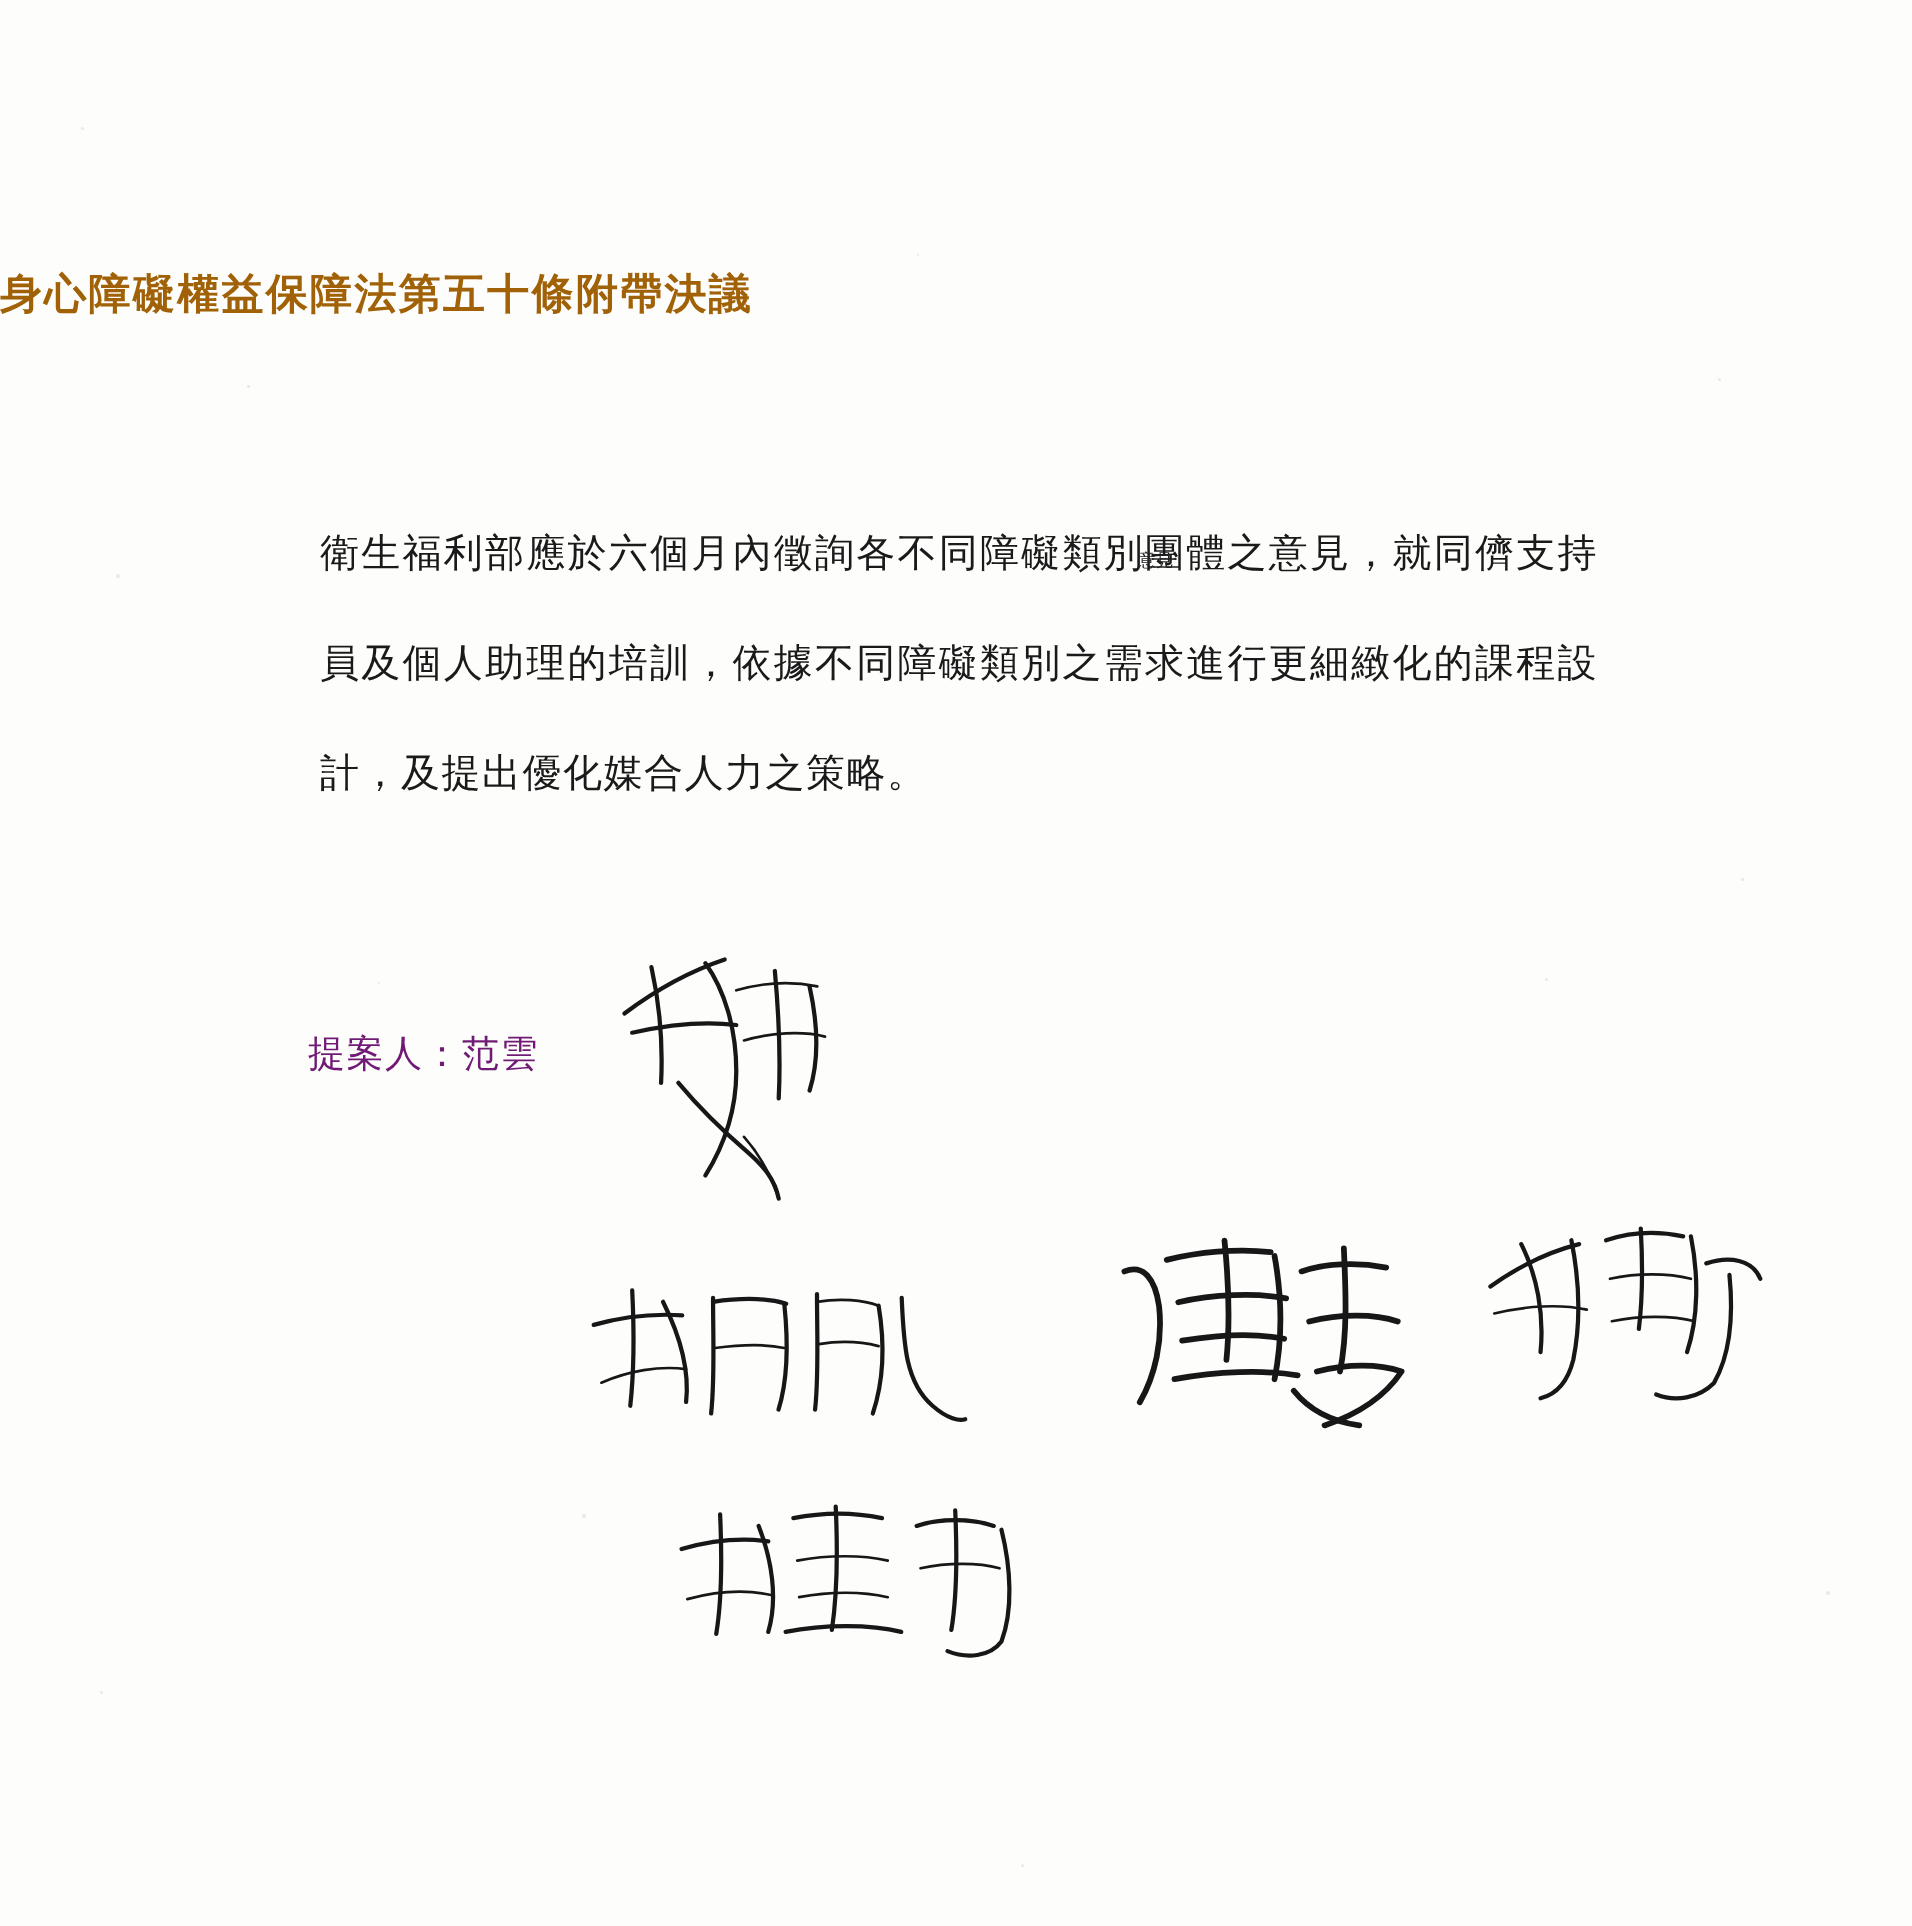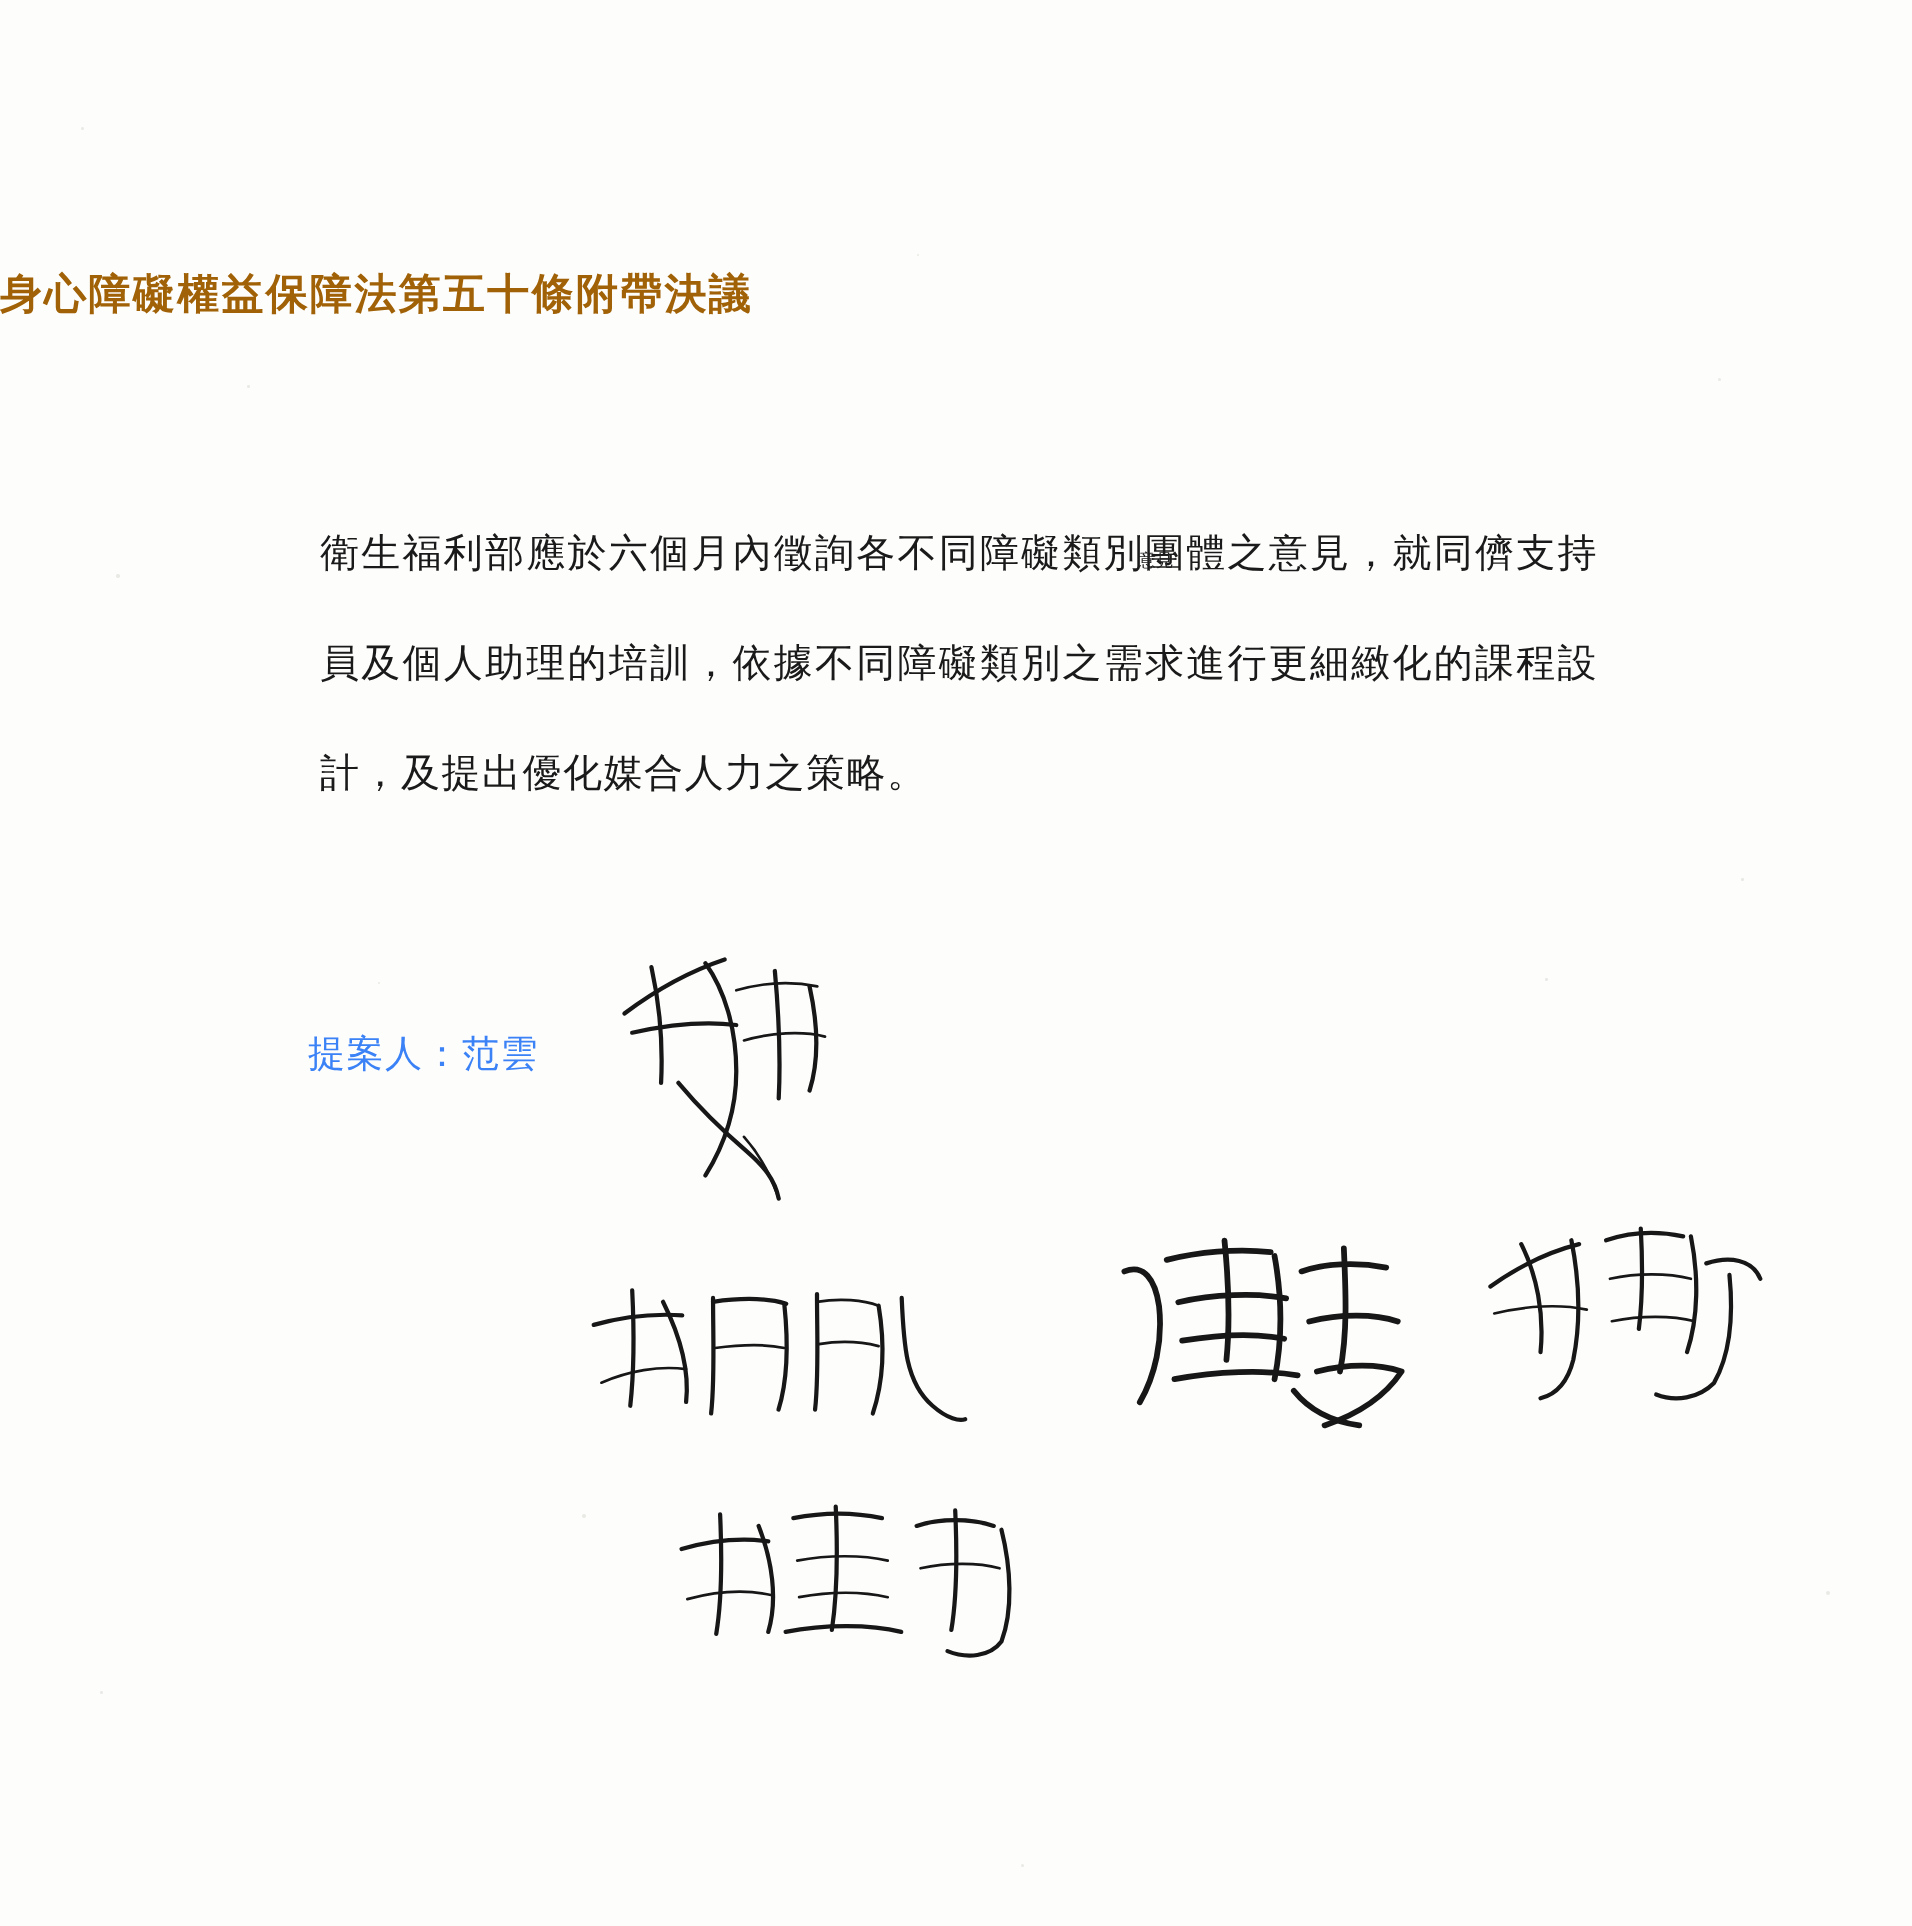--- a/index.html
+++ b/index.html
@@ -56,21 +56,21 @@
   .body-text p {
     margin: 16px;
     text-indent: 0;
   }
   .proposer {
     position: absolute;
     top: 1029px;
     left: 308px;
     font-size: 37px;
     letter-spacing: 1.5px;
-    color: #3b82f6;
+    color: #701a75;
   }
   .sig-layer {
     position: absolute;
     inset: 0;
     pointer-events: none;
   }
   .sig-layer svg {
     position: absolute;
     overflow: visible;
   }

